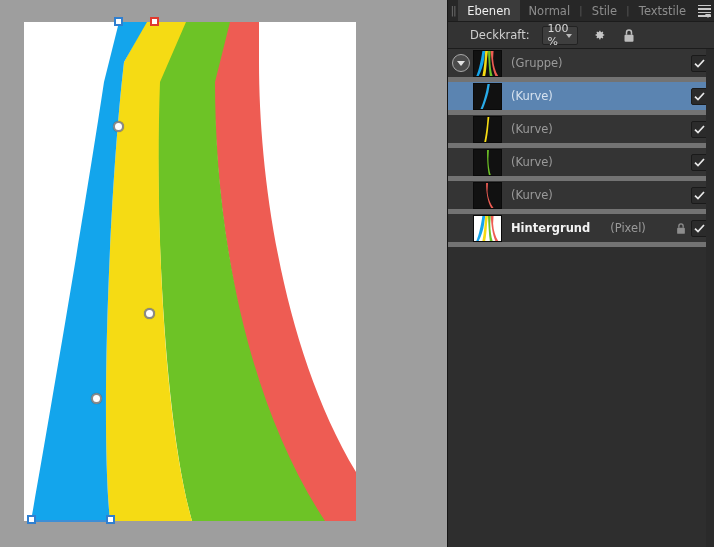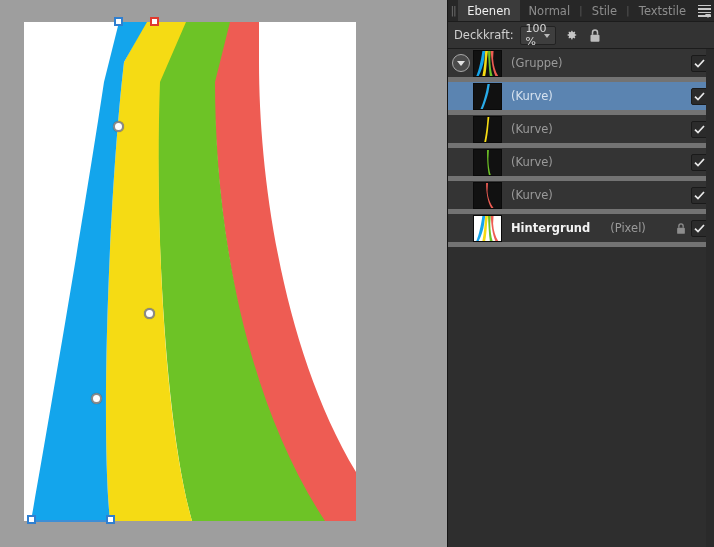--- a/index.html
+++ b/index.html
@@ -69,21 +69,21 @@
   .burger i:last-child { margin-bottom:0; }
   .burger-caret {
     position:absolute; right:3px; bottom:3px;
     width:0;height:0;border-left:3px solid transparent;
     border-right:3px solid transparent;border-top:4px solid #c9c9c9;
   }
 
   
   #optrow {
     height:27px; background:#333333; border-bottom:1px solid #1c1c1c;
-    display:flex; align-items:center; padding:0 6px; gap:6px;
+    display:flex; align-items:center; padding:0 22px; gap:12px;
   }
   #opacity-label { font-size:11.5px; color:#cfcfcf; white-space:nowrap; }
   .field {
     background:#3e3e3e; border:1px solid #222; border-radius:2px;
     height:19px; display:flex; align-items:center;
     color:#d7d7d7; font-size:11px;
   }
   #opacity-combo { width:36px; padding-left:5px; position:relative; }
   #opacity-combo .caret {
     position:absolute; right:5px; top:7px; width:0;height:0;

